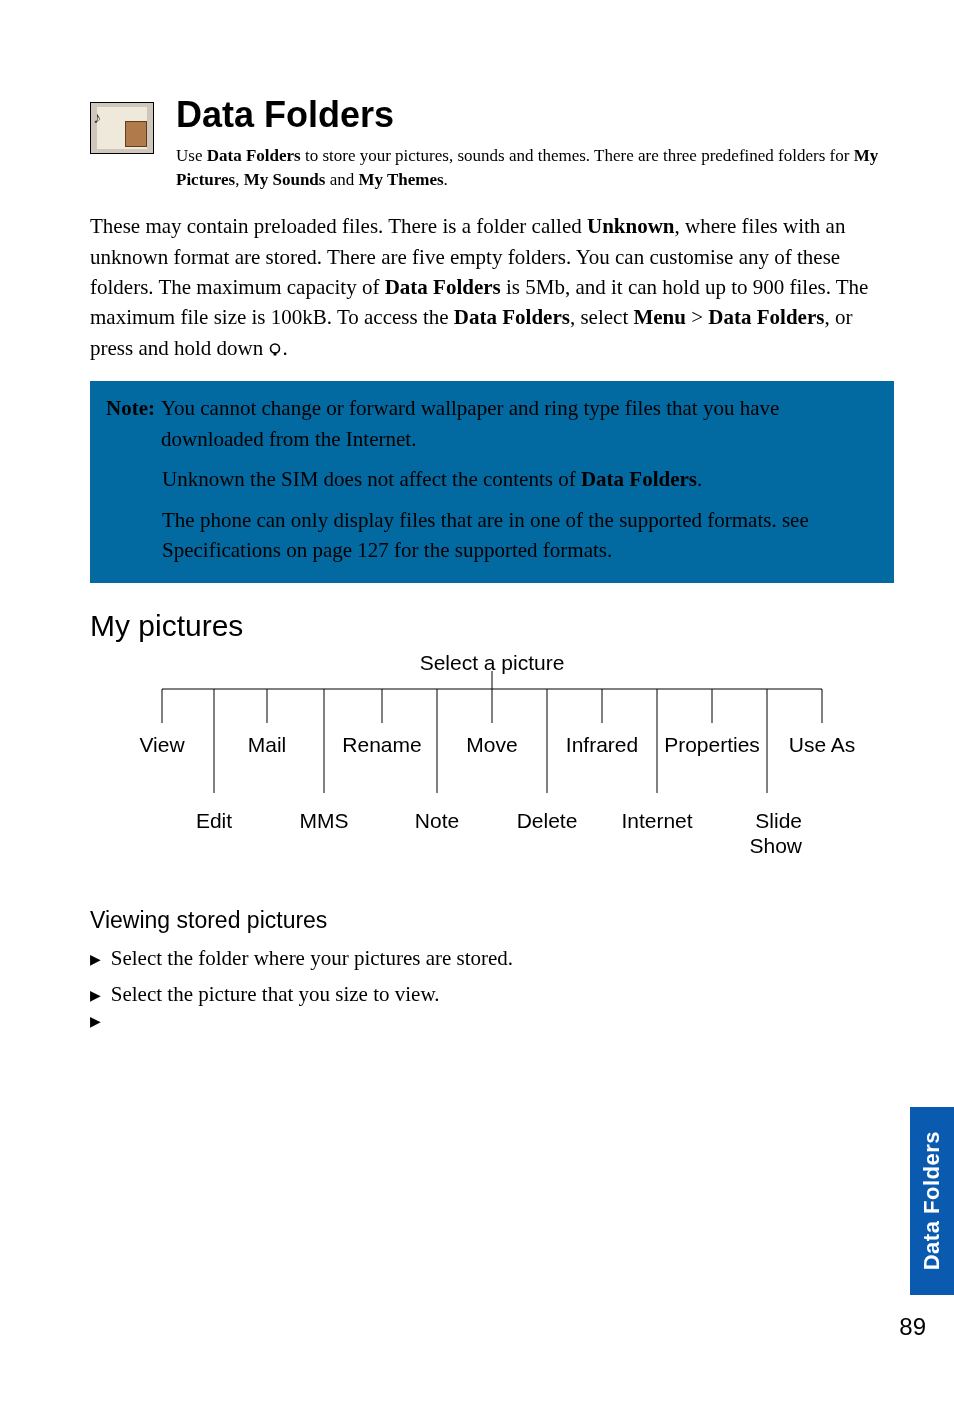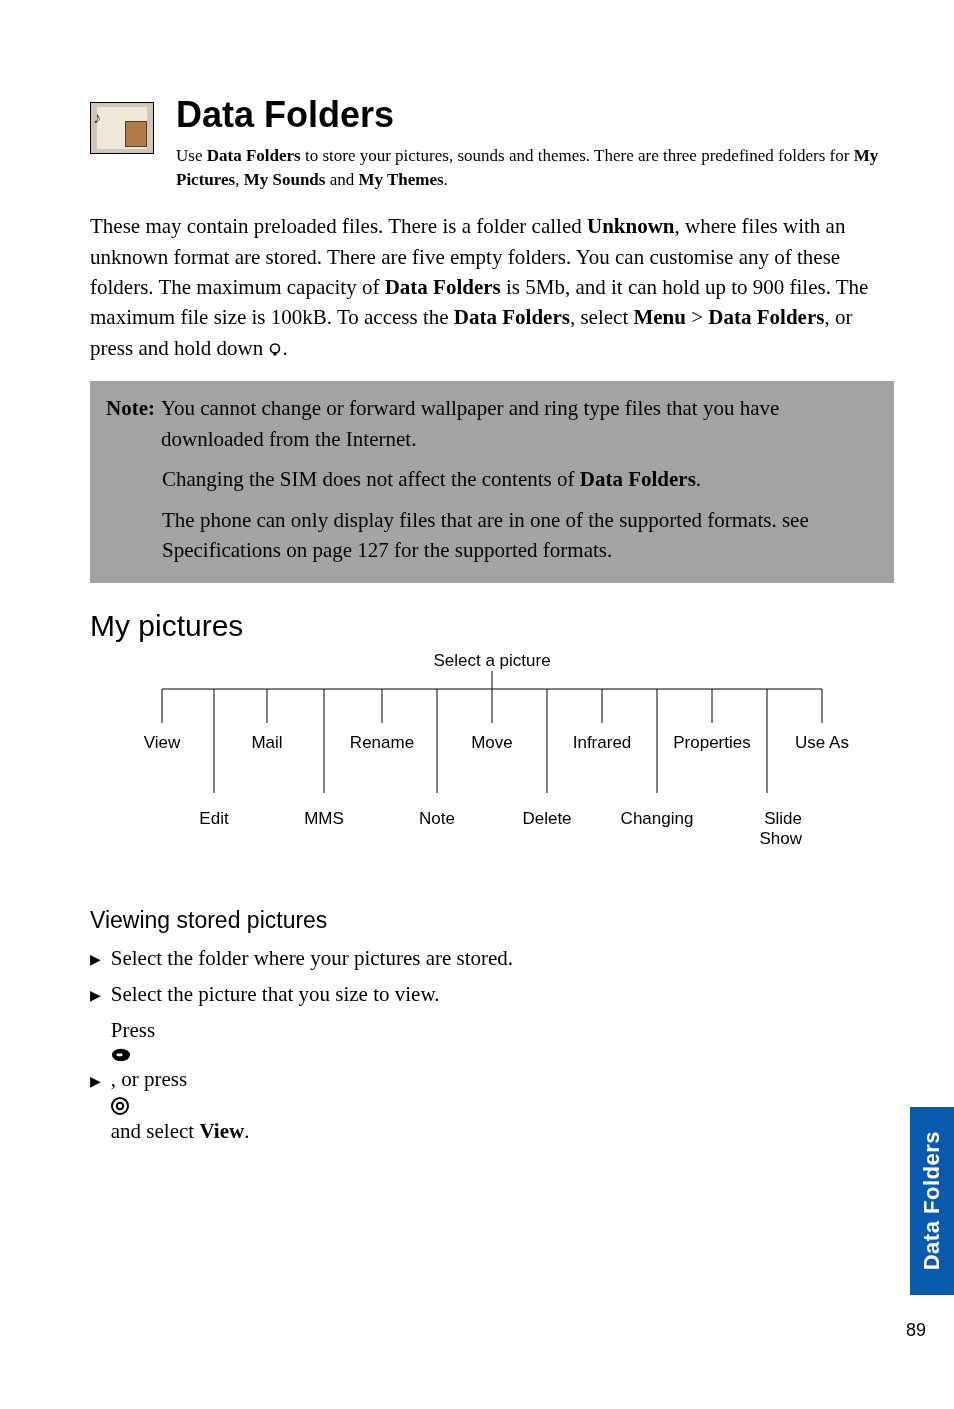--- a/index.html
+++ b/index.html
@@ -68,21 +68,21 @@
     font-size: 21px;
     line-height: 1.45;
     margin-top: 18px;
   }
   .intro-rest .key-circle, .intro-first .key-circle {
     display: inline-block;
     vertical-align: -2px;
   }
   .key-circle svg { display: block; }
   .note-box {
-    background: #a3a3a3;
+    background: #0369a1;
     margin-top: 18px;
     padding: 12px 16px 18px 16px;
     font-size: 21px;
     line-height: 1.45;
   }
   .note-box .note-row {
     display: flex;
     gap: 6px;
     margin-bottom: 10px;
   }
@@ -102,21 +102,21 @@
     font-size: 30px;
     margin-top: 26px;
     margin-bottom: 8px;
   }
   .tree {
     position: relative;
     width: 720px;
     height: 210px;
     margin: 0 auto;
     font-family: Arial, Helvetica, sans-serif;
-    font-size: 17px;
+    font-size: 21px;
   }
   .tree .root {
     position: absolute;
     top: 0;
     left: 50%;
     transform: translateX(-50%);
     white-space: nowrap;
   }
   .tree svg.lines {
     position: absolute;
@@ -179,21 +179,21 @@
   .side-tab span {
     writing-mode: vertical-rl;
     transform: rotate(180deg);
     letter-spacing: 0.5px;
   }
   .page-num {
     position: absolute;
     right: 28px;
     bottom: 68px;
     font-family: Arial, Helvetica, sans-serif;
-    font-size: 18px;
+    font-size: 24px;
     color: #000;
   }
   b { font-weight: 700; }
 </style>
 </head>
 <body>
 
 <div class="page">
 
   <div class="header-row">
@@ -216,21 +216,21 @@
           <rect x="5.6" y="9.5" width="2.8" height="3" fill="#000"></rect>
         </svg></span><span>.</span>
   </p>
 
   <div class="note-box">
     <div class="note-row">
       <div class="note-label">Note:</div>
       <div>You cannot change or forward wallpaper and ring type files that you have downloaded from the Internet.</div>
     </div>
     <div class="note-indent">
-      <span>Changing the SIM does not affect the contents of </span><b>Data Folders</b><span>.</span>
+      <span>Unknown the SIM does not affect the contents of </span><b>Data Folders</b><span>.</span>
     </div>
     <div class="note-indent">The phone can only display files that are in one of the supported formats. see Specifications on page 127 for the supported formats.</div>
   </div>
 
   <h2 class="section">My pictures</h2>
 
   <div class="tree">
     <div class="root">Select a picture</div>
     <svg class="lines" viewBox="0 0 720 122">
       <g stroke="#000" stroke-width="1" fill="none">
@@ -262,49 +262,40 @@
       <div class="lbl" style="left:360px">Move</div>
       <div class="lbl" style="left:470px">Infrared</div>
       <div class="lbl" style="left:580px">Properties</div>
       <div class="lbl" style="left:690px">Use As</div>
     </div>
     <div class="row2">
       <div class="lbl" style="left:82px">Edit</div>
       <div class="lbl" style="left:192px">MMS</div>
       <div class="lbl" style="left:305px">Note</div>
       <div class="lbl" style="left:415px">Delete</div>
-      <div class="lbl" style="left:525px">Changing</div>
+      <div class="lbl" style="left:525px">Internet</div>
       <div class="lbl" style="left:635px; text-align:left; transform:translateX(-50%);">
         <span style="display:inline-block; max-width:70px; text-align:right; white-space:normal; line-height:1.15;">Slide Show</span>
       </div>
     </div>
   </div>
 
   <h3 class="subhead">Viewing stored pictures</h3>
 
   <div class="steps">
     <div class="step">
       <span class="tri">▶</span>
       <span>Select the folder where your pictures are stored.</span>
     </div>
     <div class="step">
       <span class="tri">▶</span>
       <span>Select the picture that you size to view.</span>
     </div>
     <div class="step">
       <span class="tri">▶</span>
-      <span>
-        <span>Press </span><span class="key-circle"><svg width="20" height="16" viewBox="0 0 20 16">
-              <ellipse cx="10" cy="8" rx="9" ry="6.2" fill="#000"></ellipse>
-              <rect x="5.5" y="6.6" width="6" height="2.6" rx="1.1" fill="#fff"></rect>
-            </svg></span><span>, or press </span><span class="key-circle"><svg width="18" height="18" viewBox="0 0 18 18">
-              <circle cx="9" cy="9" r="8" fill="none" stroke="#000" stroke-width="2"></circle>
-              <circle cx="9" cy="9" r="3.2" fill="none" stroke="#000" stroke-width="2"></circle>
-            </svg></span><span> and select </span><b>View</b><span>.</span>
-      </span>
     </div>
   </div>
 
   <div class="side-tab">
     <span>Data Folders</span>
   </div>
 
   <div class="page-num">89</div>
 
 </div>

